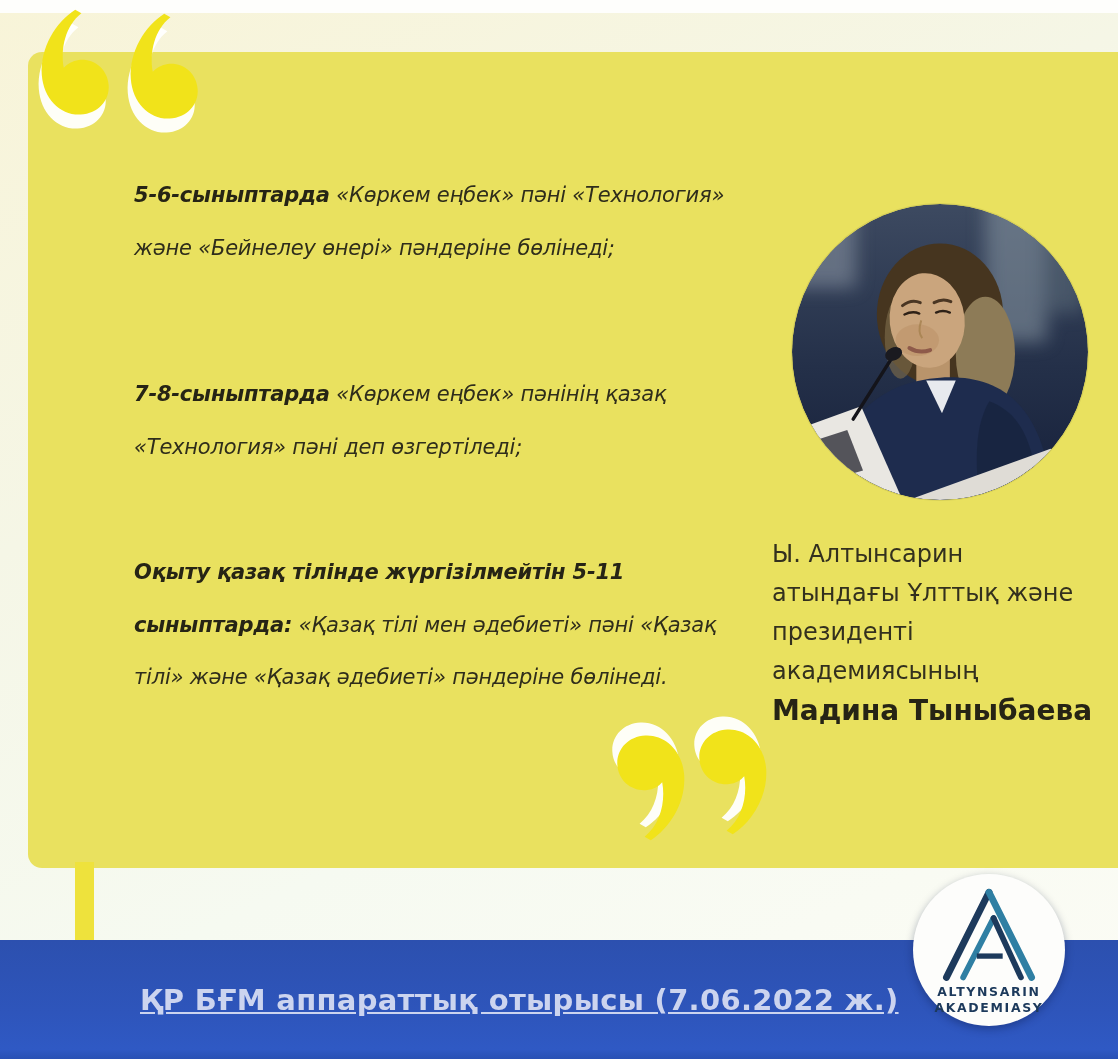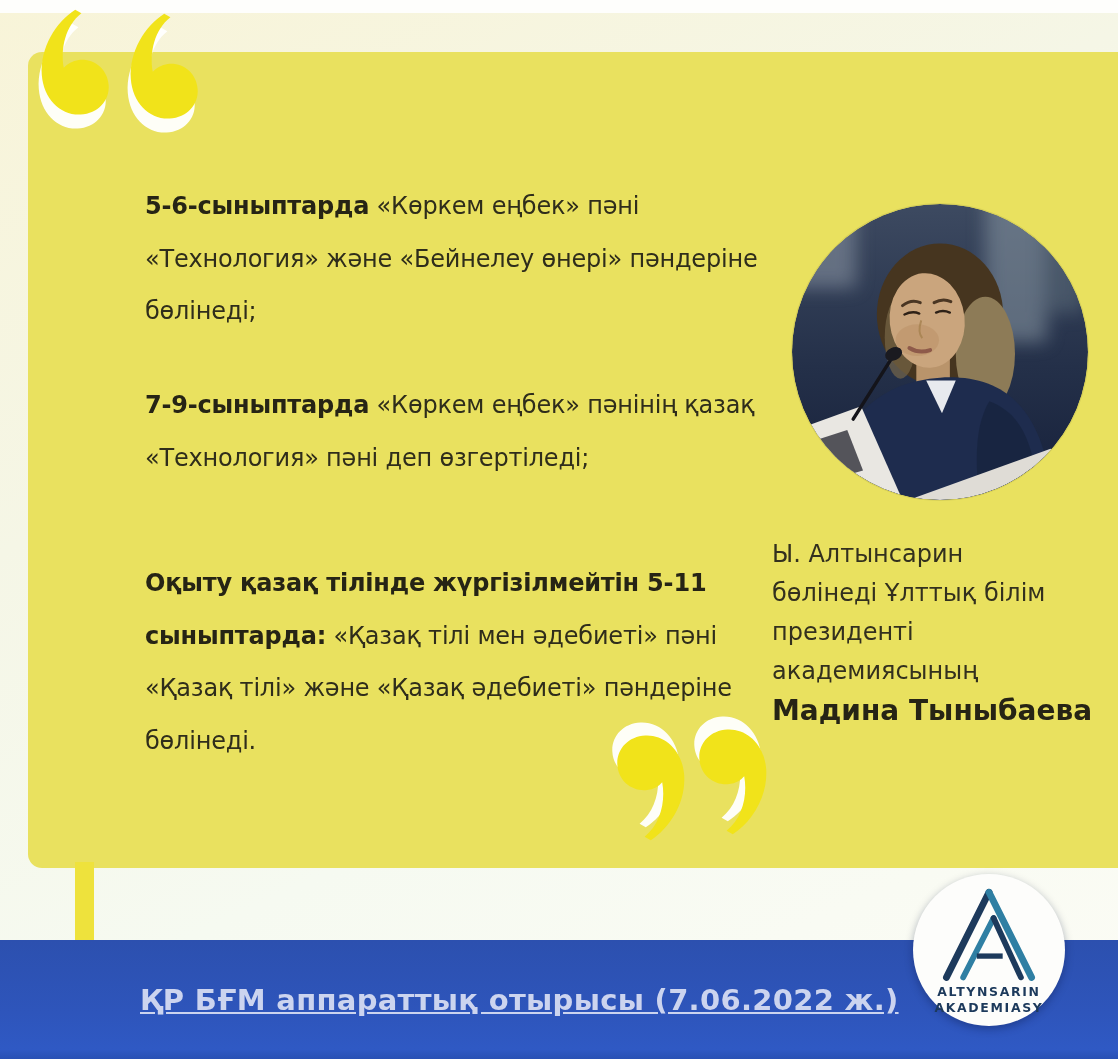--- a/index.html
+++ b/index.html
@@ -14,22 +14,22 @@
     background:#e9e15f;border-radius:14px 0 0 14px;
   }
   .ribbon{
     position:absolute;left:75px;top:862px;width:19px;height:80px;
     background:#eee23c;
   }
   .quote-svg{position:absolute;pointer-events:none;}
   .q-open{left:0;top:0;width:250px;height:160px;}
   .q-close{left:590px;top:690px;width:230px;height:175px;}
   .text-block{
-    position:absolute;left:128px;width:635px;margin:17px;
-    font-size:24px;line-height:52.5px;color:#2f2d1b;letter-spacing:-0.2px;
+    position:absolute;left:128px;width:635px;margin:6px;
+    font-size:21px;line-height:52.5px;color:#2f2d1b;letter-spacing:-0.2px;font-style:italic;
   }
   .text-block b{font-weight:700;color:#262415;}
   .tb1{top:163px;}
   .tb2{top:362px;}
   .tb3{top:540px;}
   .photo-wrap{
     position:absolute;left:792px;top:204px;width:296px;height:296px;border-radius:50%;
     overflow:hidden;box-shadow:0 0 0 1px rgba(0,0,0,0.08);
   }
   .caption{
@@ -74,21 +74,21 @@
 
   <svg class="quote-svg q-close" viewBox="0 0 230 175" aria-hidden="true">
     <use href="#comma" transform="translate(98,139) rotate(180) scale(0.88)" fill="#ffffff" opacity="0.95"></use>
     <use href="#comma" transform="translate(180,133) rotate(180) scale(0.88)" fill="#ffffff" opacity="0.95"></use>
     <use href="#comma" transform="translate(103,152) rotate(180) scale(0.88)" fill="#f1e31a"></use>
     <use href="#comma" transform="translate(185,146) rotate(180) scale(0.88)" fill="#f1e31a"></use>
   </svg>
 
   <p class="text-block tb1"><b>5-6-сыныптарда</b><span> «Көркем еңбек» пәні «Технология» және «Бейнелеу өнері» пәндеріне бөлінеді;</span></p>
 
-  <p class="text-block tb2"><b>7-9-сыныптарда</b><span> «Көркем еңбек» пәнінің қазақ «Технология» пәні деп өзгертіледі;</span></p>
+  <p class="text-block tb2"><b>7-8-сыныптарда</b><span> «Көркем еңбек» пәнінің қазақ «Технология» пәні деп өзгертіледі;</span></p>
 
   <p class="text-block tb3"><b>Оқыту қазақ тілінде жүргізілмейтін 5-11 сыныптарда:</b><span> «Қазақ тілі мен әдебиеті» пәні «Қазақ тілі» және «Қазақ әдебиеті» пәндеріне бөлінеді.</span></p>
 
   <div class="photo-wrap">
     <svg viewBox="0 0 300 300" width="296" height="296" aria-hidden="true">
       <defs>
         <linearGradient id="bgGrad" x1="0" y1="0" x2="0" y2="1">
           <stop offset="0" stop-color="#3d4a61"></stop>
           <stop offset="0.55" stop-color="#243049"></stop>
           <stop offset="1" stop-color="#16203a"></stop>
@@ -131,21 +131,21 @@
         <path d="M16 242 L56 229 L72 270 L30 282 Z" fill="#3a3a42" opacity="0.85"></path>
         <path d="M118 300 L262 248 L305 268 L305 300 Z" fill="#dfdcd6"></path>
         <path d="M100 158 L62 218" stroke="#14141a" stroke-width="3.5" stroke-linecap="round"></path>
         <ellipse cx="103" cy="152" rx="9" ry="6.5" fill="#1a1a20" transform="rotate(-25 103 152)"></ellipse>
       </g>
     </svg>
   </div>
 
   <div class="caption">
     <div>Ы. Алтынсарин</div>
-    <div>бөлінеді Ұлттық білім</div>
+    <div>атындағы Ұлттық және</div>
     <div>президенті</div>
     <div>академиясының</div>
     <div class="name">Мадина Тыныбаева</div>
   </div>
 
   <div class="footer">
     <div class="footer-text">ҚР БҒМ аппараттық отырысы (7.06.2022 ж.)</div>
   </div>
 
   <div class="logo-badge">

